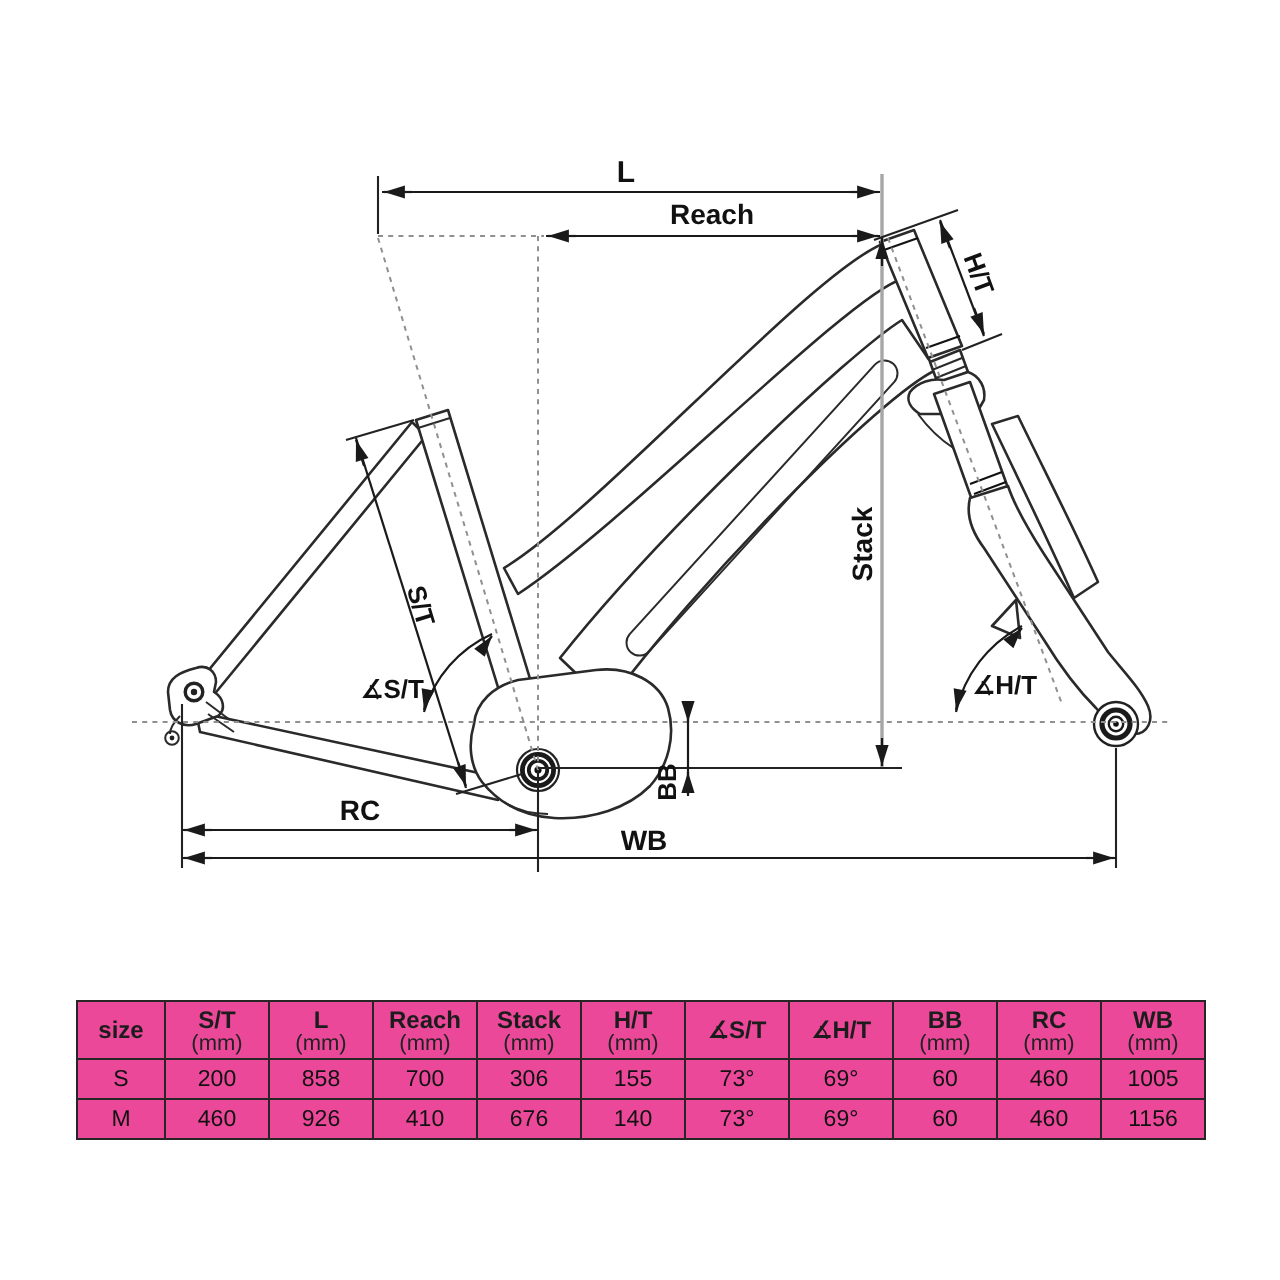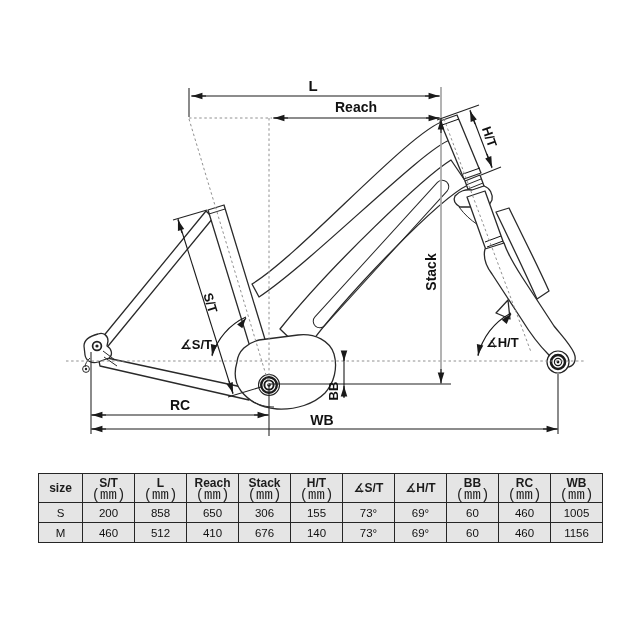--- a/index.html
+++ b/index.html
@@ -9,26 +9,26 @@
   .tube{fill:#fff;stroke:#2a2a2a;stroke-width:1.3;stroke-linejoin:round;}
   .thin{fill:none;stroke:#2a2a2a;stroke-width:1;}
   .dark{stroke:#111;}
   .ref{fill:none;stroke:#909090;stroke-width:1;stroke-dasharray:2.5 2.6;}
   .ext{fill:none;stroke:#222;stroke-width:1.05;}
   .gray-ext{fill:none;stroke:#a6a6a6;stroke-width:1.7;}
   .dim{fill:none;stroke:#1a1a1a;stroke-width:1.1;}
   .lbl{fill:#111;font-family:"Liberation Sans","DejaVu Sans",sans-serif;font-weight:bold;}
   .f15{font-size:15px;} .f14{font-size:14px;} .f13{font-size:13px;}
   
-  .geo{position:absolute;left:38px;top:473px;width:564px;border-collapse:collapse;
-       table-layout:fixed;background:#e5e5e5;}
+  .geo{position:absolute;left:38px;top:500px;width:564px;border-collapse:collapse;
+       table-layout:fixed;background:#ec4899;}
   .geo th,.geo td{border:1.5px solid #262626;text-align:center;vertical-align:middle;padding:0;}
   .geo th{height:28px;} .geo td{height:19px;font-size:11.5px;font-weight:normal;color:#111;}
   .hl{font-size:12px;font-weight:bold;line-height:13px;}
-  .hu{font-size:14px;font-weight:normal;line-height:10px;color:#222;font-family:Liberation Mono, monospace;}
+  .hu{font-size:11px;font-weight:normal;line-height:10px;color:#222;}
 </style>
 </head>
 <body>
 
 <div class="stage">
 
 <svg width="640" height="478" viewBox="0 0 640 478">
   <defs>
     <marker id="arr" markerWidth="11" markerHeight="8" refX="10" refY="4" orient="auto">
       <path d="M0.5,1 L10,4 L0.5,7 Z" fill="#1a1a1a"></path>
@@ -237,33 +237,33 @@
             <div class="hl">WB</div>
             <div class="hu">(mm)</div>
           </th>
     </tr>
   </thead>
   <tbody>
     <tr>
       <td>S</td>
       <td>200</td>
       <td>858</td>
-      <td>650</td>
+      <td>700</td>
       <td>306</td>
       <td>155</td>
       <td>73°</td>
       <td>69°</td>
       <td>60</td>
       <td>460</td>
       <td>1005</td>
     </tr>
     <tr>
       <td>M</td>
       <td>460</td>
-      <td>512</td>
+      <td>926</td>
       <td>410</td>
       <td>676</td>
       <td>140</td>
       <td>73°</td>
       <td>69°</td>
       <td>60</td>
       <td>460</td>
       <td>1156</td>
     </tr>
   </tbody>

